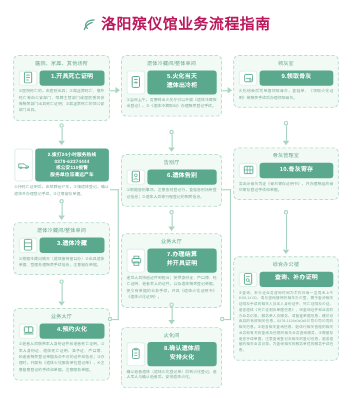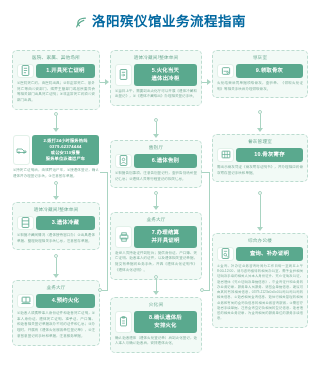--- a/index.html
+++ b/index.html
@@ -18,21 +18,21 @@
   
   .header {
     position: absolute; left: 0; top: 0;
     width: 320px; height: 44px;
     display: flex; align-items: center; justify-content: center;
     gap: 5px;
   }
   .header-icon { width: 13px; height: 13px; display: block; flex: 0 0 auto; }
   .header-title {
     font-size: 13.5px; font-weight: bold;
-    color: #0369a1; letter-spacing: 0.5px;
+    color: #be185d; letter-spacing: 0.5px;
     line-height: 1;
   }
 
   
   .col { position: absolute; top: 50px; }
   #col1 { left: 12px;  width: 88px; }
   #col2 { left: 110px; width: 92px; }
   #col3 { left: 212px; width: 96px; }
 
   

